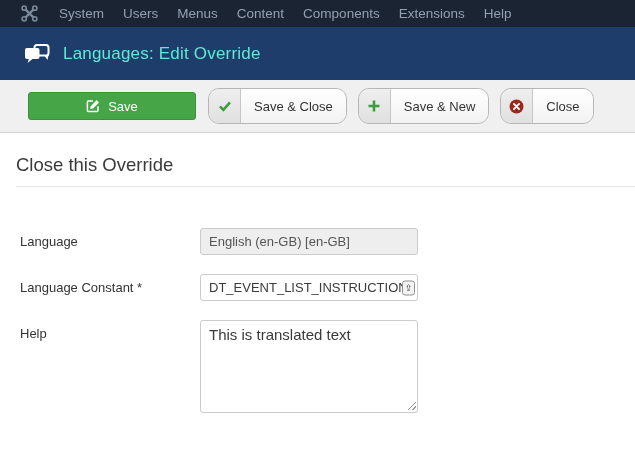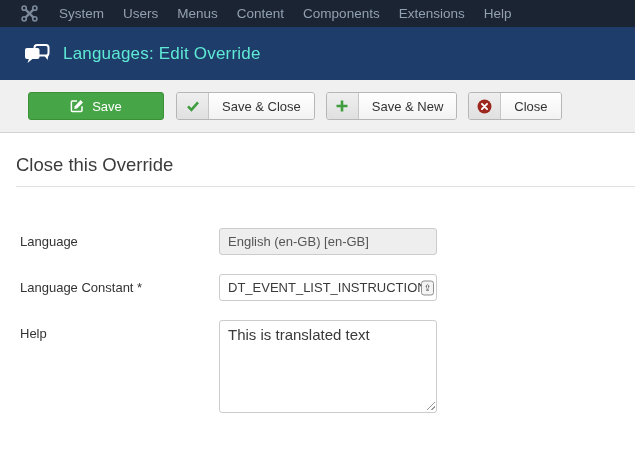--- a/index.html
+++ b/index.html
@@ -55,34 +55,34 @@
   .toolbar {
     height: 53px;
     background: #f0f0f0;
     border-bottom: 1px solid #d3d3d3;
     display: flex;
     align-items: center;
     padding-left: 28px;
   }
   .btn { cursor: pointer; border: none; background: none; font-family: inherit; }
   .btn-success {
-    width: 136px; height: 28px;
+    width: 168px; height: 28px;
     margin-right: 12px;
     background: #46a546;
     border: 1px solid #3c9136;
     border-radius: 3px;
     color: #fff;
     font-size: 13px;
     display: flex; align-items: center; justify-content: center; gap: 8px;
   }
   .btn-std {
-    height: 28px;
+    height: 36px;
     margin-right: 11px;
     border: 1px solid #b6b6b6;
-    border-radius: 3px;
+    border-radius: 11px;
     overflow: hidden;
     display: flex;
     padding: 0;
     background: none;
   }
   .btn-std .icell {
     width: 32px;
     display: flex; align-items: center; justify-content: center;
     background: linear-gradient(#efefef, #e0e0e0);
     border-right: 1px solid #c6c6c6;
@@ -111,21 +111,21 @@
   }
   .form { margin-top: 41px; }
   .control-group {
     display: flex;
     align-items: center;
     margin-bottom: 19px;
   }
   .control-group.top { align-items: flex-start; }
   .control-group.top .control-label { padding-top: 6px; }
   .control-label {
-    width: 219px;
+    width: 200px;
     padding-left: 20px;
     font-size: 13px;
     color: #333;
   }
   .field-wrap { position: relative; display: inline-flex; }
   .text-input {
     width: 218px; height: 27px;
     border: 1px solid #cccccc;
     border-radius: 3px;
     padding: 0 8px;

